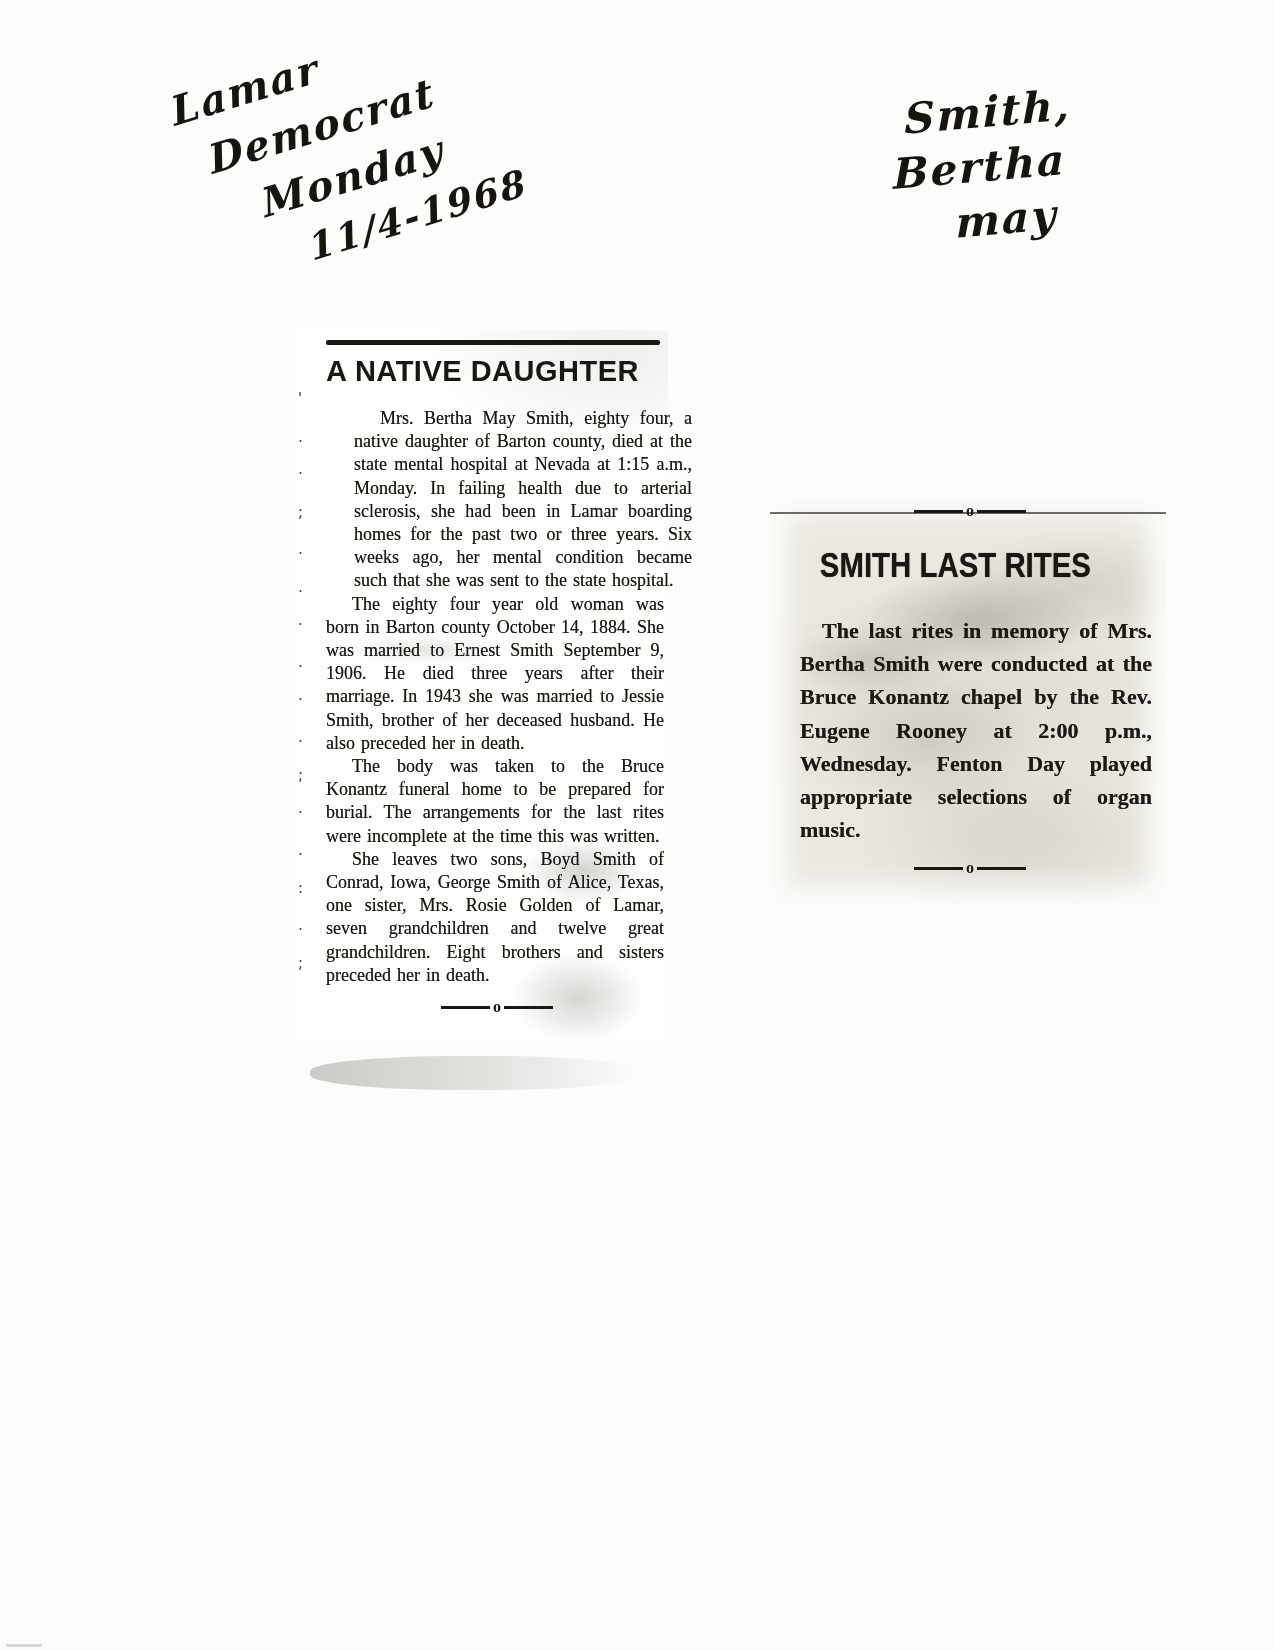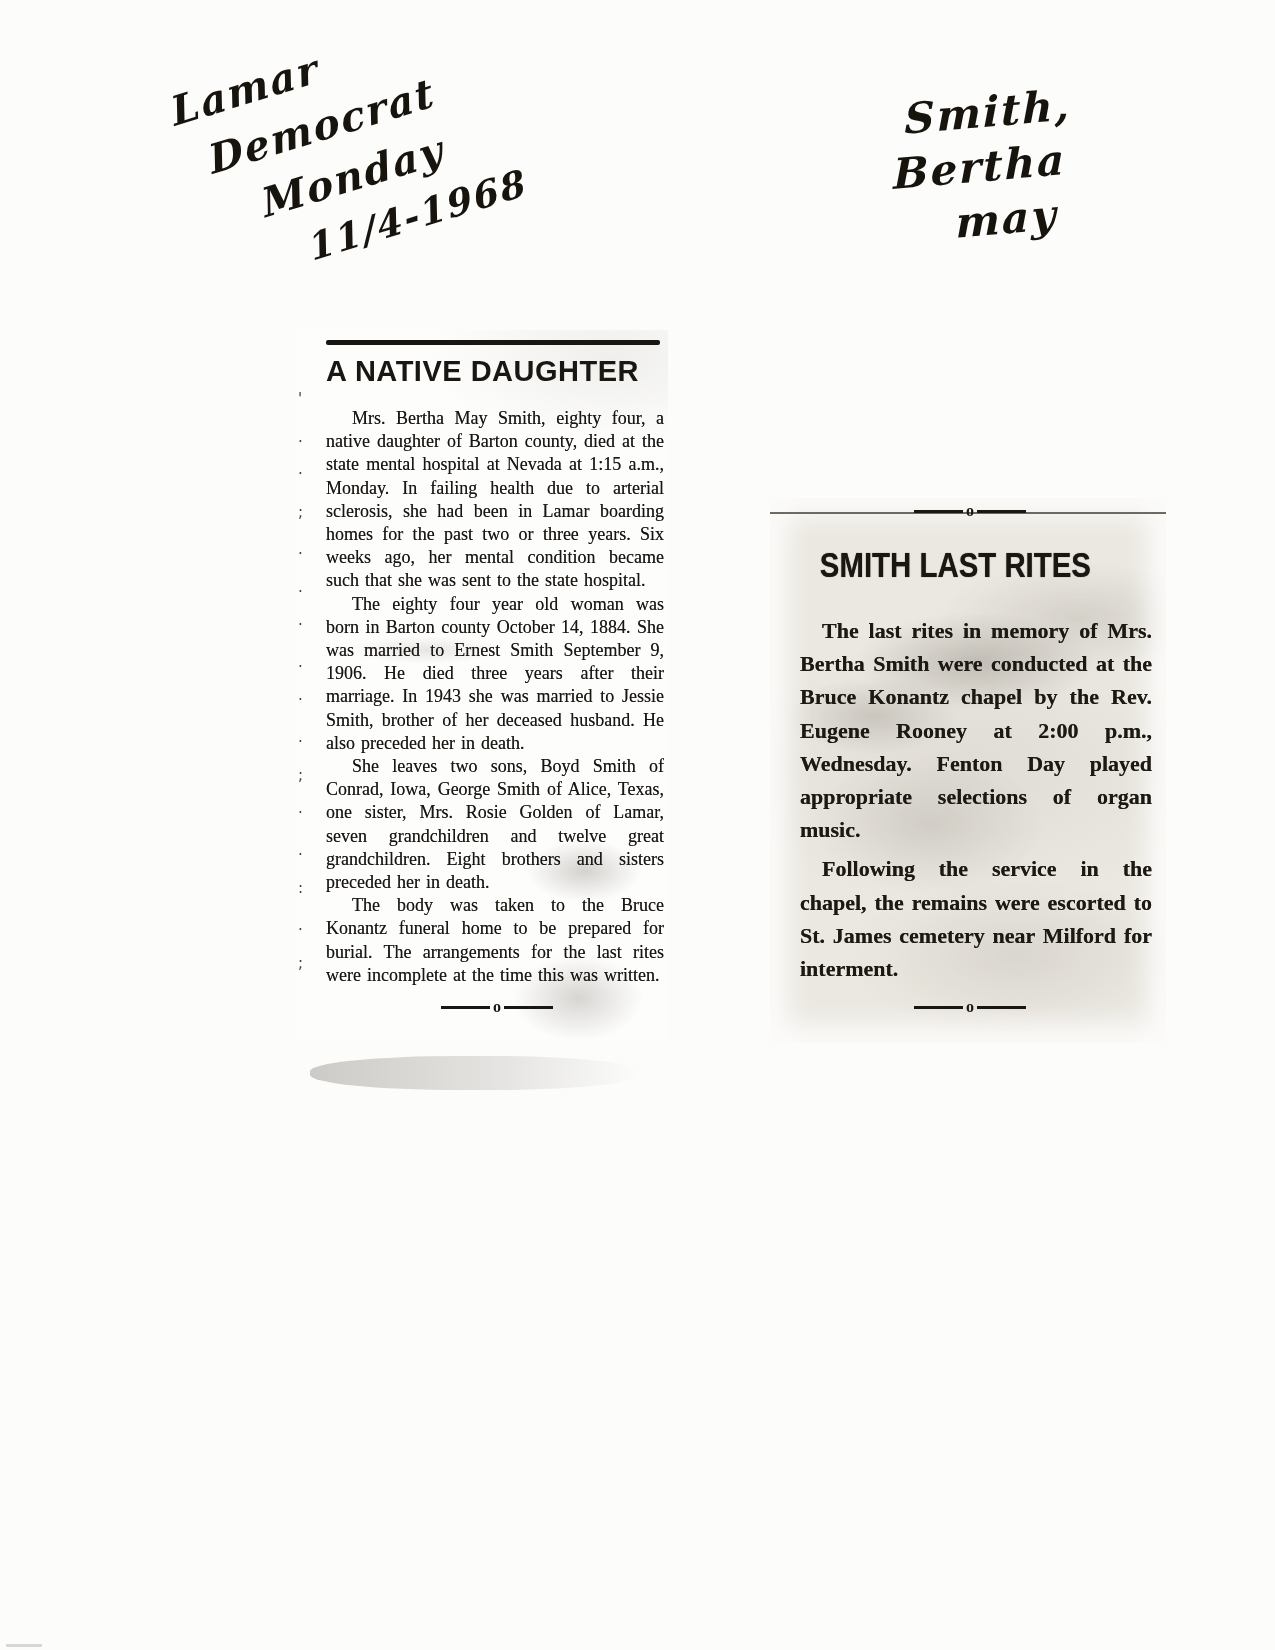--- a/index.html
+++ b/index.html
@@ -68,21 +68,21 @@
     letter-spacing: 0.5px; text-align: left;
     margin: 9px 6px 0 0;
   }
   .body-left {
     font-size: 18px; line-height: 23.2px;
     text-align: justify; text-indent: 26px;
     margin: 0; width: 338px;
     word-spacing: 1.5px;
     text-shadow: 0 0 0.5px rgba(20,18,14,0.65);
   }
-  p.body-left:first-of-type { margin-top: 19px; }
+  p.body-left:first-of-type { margin-top: 19px; margin-left: 28px; }
   .smudge-l1 { top: 498px; right: 4px; width: 160px; height: 86px;
     background: radial-gradient(ellipse closest-side, rgba(95,88,78,0.26), rgba(0,0,0,0) 72%); }
   .smudge-l2 { top: 608px; right: 0; width: 180px; height: 120px;
     background: radial-gradient(ellipse closest-side, rgba(95,88,78,0.24), rgba(0,0,0,0) 72%); }
   .smudge-l3 { top: 726px; left: 14px; width: 330px; height: 34px; border-radius: 45%;
     background: linear-gradient(90deg, rgba(95,88,78,0.30), rgba(95,88,78,0.14) 60%, rgba(0,0,0,0)); }
   .smudge-l4 { top: 300px; left: 20px; width: 220px; height: 40px; border-radius: 45%;
     background: radial-gradient(ellipse closest-side, rgba(95,88,78,0.14), rgba(0,0,0,0) 70%); }
 
   
@@ -168,22 +168,22 @@
       <span>:</span>
       <span>.</span>
       <span>;</span>
     </div>
 
     <div class="headline-rule"></div>
     <h1 class="headline-left">A NATIVE DAUGHTER</h1>
 
     <p class="body-left">Mrs. Bertha May Smith, eighty four, a native daughter of Barton county, died at the state mental hospital at Nevada at 1:15 a.m., Monday. In failing health due to arterial sclerosis, she had been in Lamar boarding homes for the past two or three years. Six weeks ago, her mental condition became such that she was sent to the state hospital.</p>
     <p class="body-left">The eighty four year old woman was born in Barton county October 14, 1884. She was married to Ernest Smith September 9, 1906. He died three years after their marriage. In 1943 she was married to Jessie Smith, brother of her deceased husband. He also preceded her in death.</p>
+    <p class="body-left">The body was taken to the Bruce Konantz funeral home to be prepared for burial. The arrangements for the last rites were incomplete at the time this was written.</p>
     <p class="body-left">She leaves two sons, Boyd Smith of Conrad, Iowa, George Smith of Alice, Texas, one sister, Mrs. Rosie Golden of Lamar, seven grandchildren and twelve great grandchildren. Eight brothers and sisters preceded her in death.</p>
-    <p class="body-left">The body was taken to the Bruce Konantz funeral home to be prepared for burial. The arrangements for the last rites were incomplete at the time this was written.</p>
 
     <div class="ornament">
       <span class="dash"></span>
       <span class="oglyph">o</span>
       <span class="dash"></span>
     </div>
   </article>
 
   <article class="clip clip-right">
     <div class="top-divider">
@@ -193,21 +193,20 @@
         <span class="oglyph">o</span>
         <span class="dash"></span>
       </div>
     </div>
 
     <div class="headline-right-wrap">
       <h1 class="headline-right">SMITH LAST RITES</h1>
     </div>
 
     <p class="body-right">The last rites in memory of Mrs. Bertha Smith were conducted at the Bruce Konantz chapel by the Rev. Eugene Rooney at 2:00 p.m., Wednesday. Fenton Day played appropriate selections of organ music.</p>
-    <p class="body-right">Following the service in the chapel, the remains were escorted to St. James cemetery near Milford for interment.</p>
 
     <div class="ornament ornament-b">
       <span class="dash"></span>
       <span class="oglyph">o</span>
       <span class="dash"></span>
     </div>
   </article>
 
   <div class="corner-mark"></div>
 </div>

